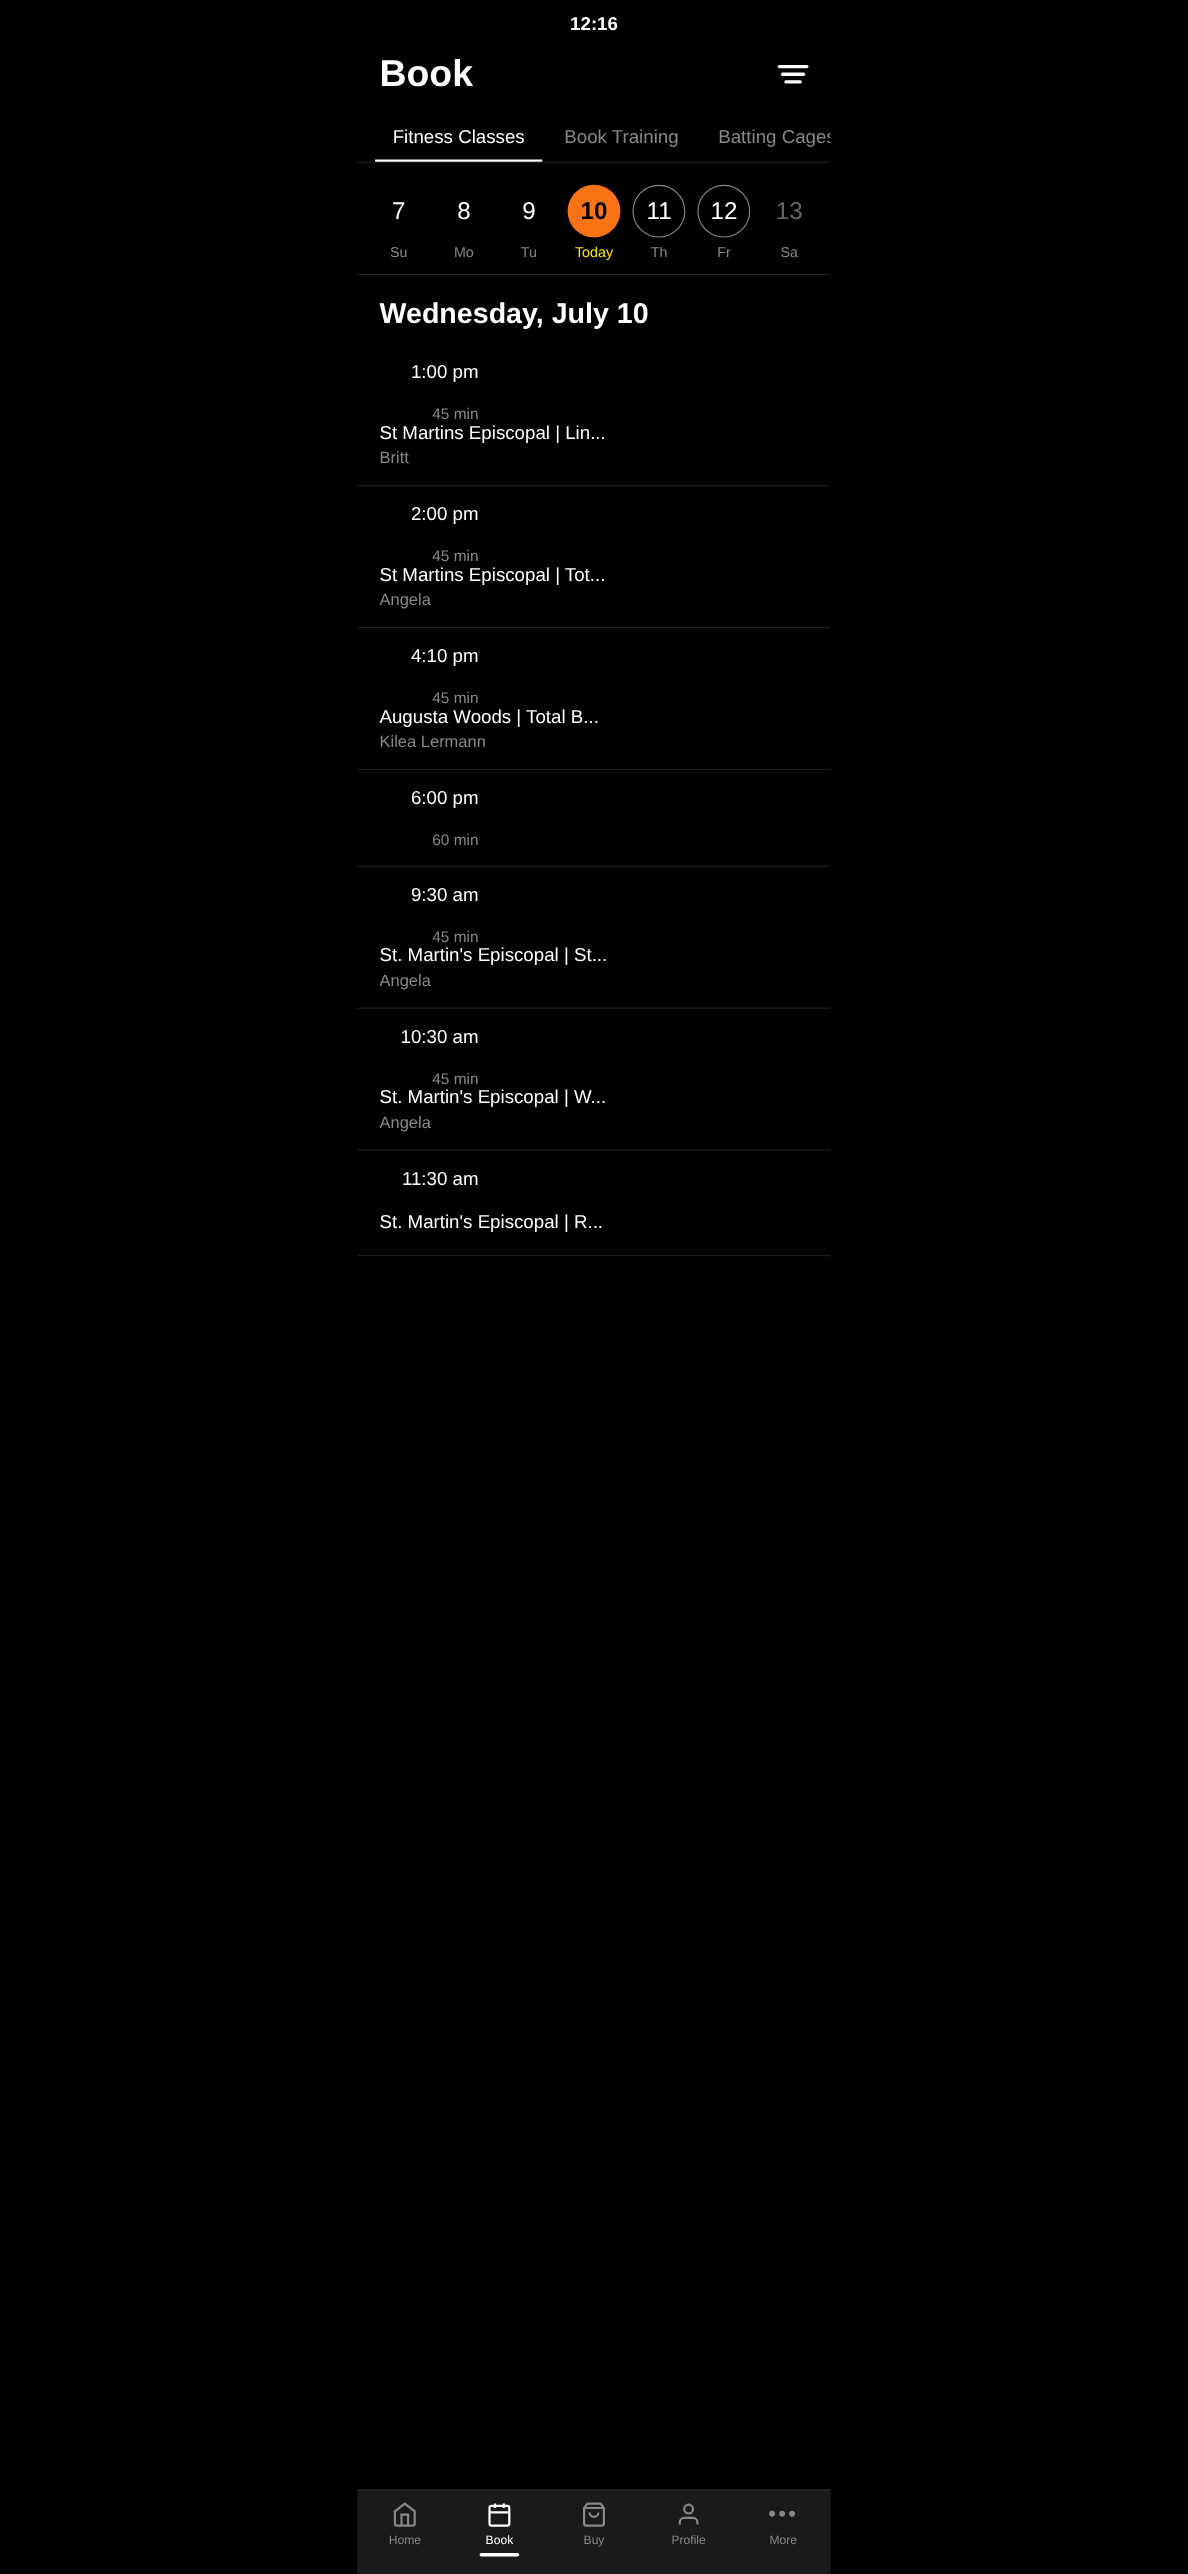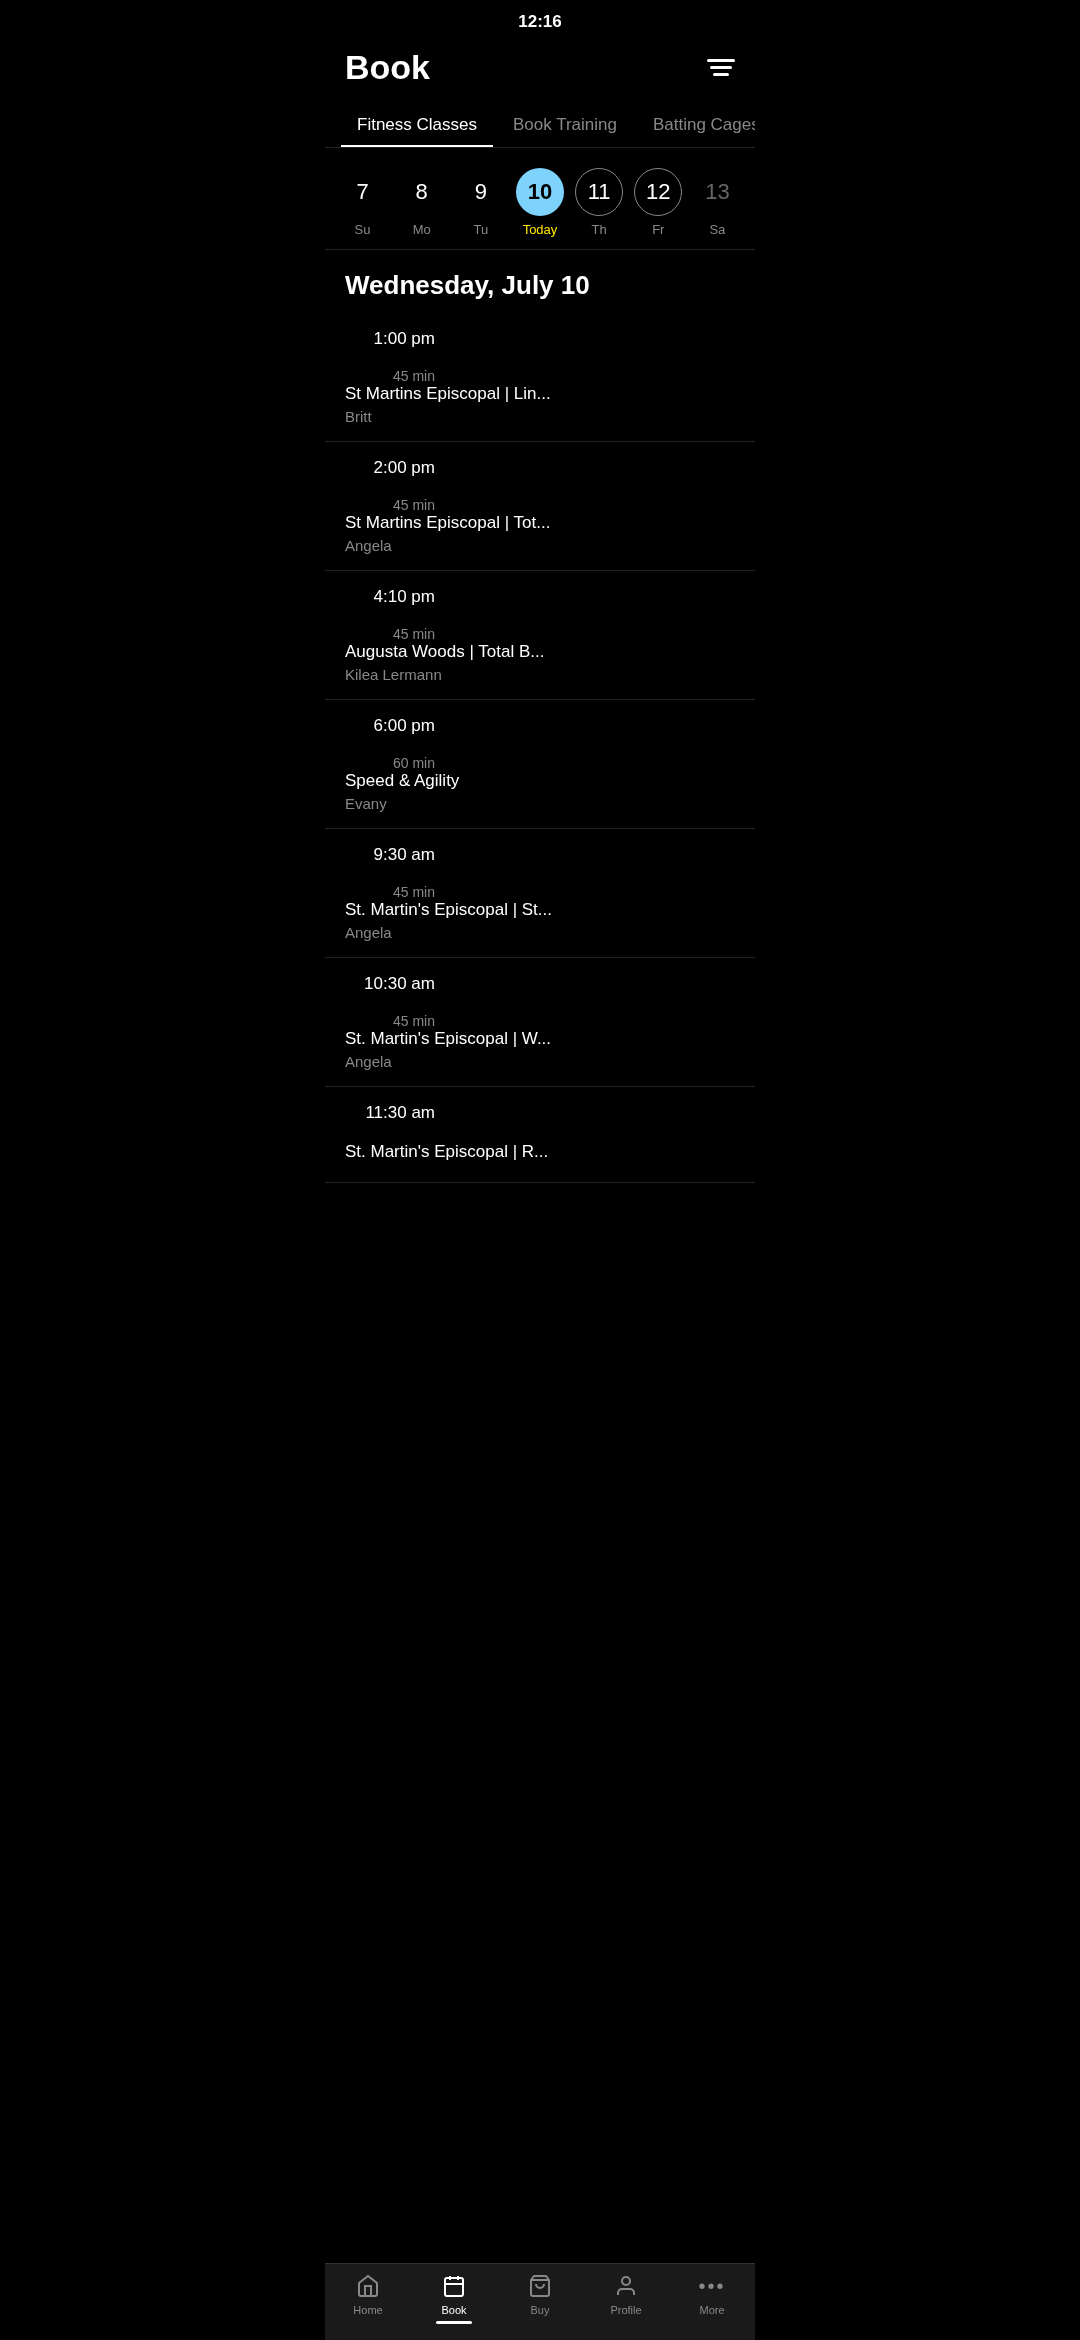--- a/index.html
+++ b/index.html
@@ -108,21 +108,21 @@
       width: 48px;
       height: 48px;
       display: flex;
       align-items: center;
       justify-content: center;
       border-radius: 50%;
       font-size: 22px;
       font-weight: 400;
     }
     .day-number.today {
-      background: #7dd3fc;
+      background: #f97316;
       color: #000;
       font-weight: 600;
     }
     .day-number.has-circle {
       border: 1.5px solid #888;
       color: #fff;
     }
     .day-number.dimmed {
       color: #666;
     }
@@ -335,24 +335,20 @@
         <div class="class-name">Augusta Woods | Total B...</div>
         <div class="class-instructor">Kilea Lermann</div>
       </div>
     </div>
 
     <div class="class-item">
       <div class="class-time">
         <div class="class-time-main">6:00 pm</div>
         <div class="class-time-duration">60 min</div>
       </div>
-      <div class="class-info">
-        <div class="class-name">Speed &amp; Agility</div>
-        <div class="class-instructor">Evany</div>
-      </div>
     </div>
 
     <div class="class-item">
       <div class="class-time">
         <div class="class-time-main">9:30 am</div>
         <div class="class-time-duration">45 min</div>
       </div>
       <div class="class-info">
         <div class="class-name">St. Martin's Episcopal | St...</div>
         <div class="class-instructor">Angela</div>

